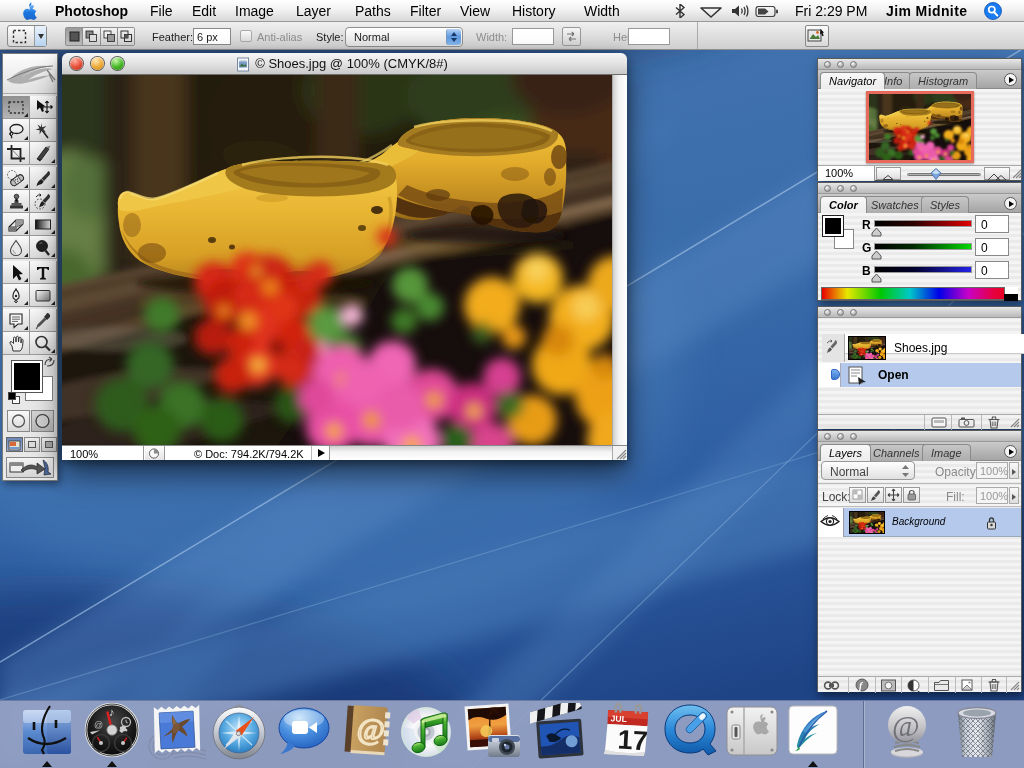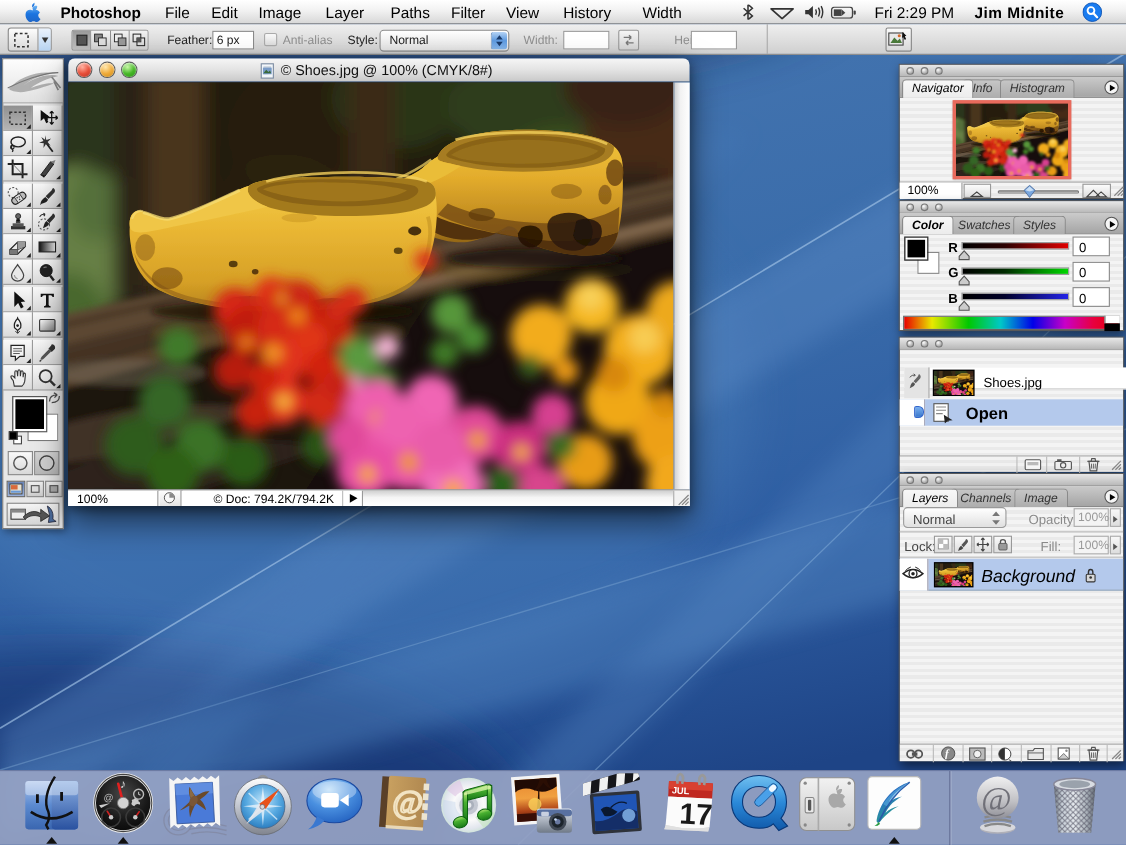--- a/index.html
+++ b/index.html
@@ -741,21 +741,21 @@
     </div>
     <div class="abs" style="left:0;top:56px;width:203px;height:24px;background:#b4c9ec">
       <div class="abs" style="left:0;top:0;width:23px;height:24px;background:#fff;border-right:1px solid #aab">
         <div class="abs" style="left:13px;top:6px;width:9px;height:11px;background:linear-gradient(#7ab0f0,#3a78cc);border:1px solid #36c;border-radius:2px 5px 5px 2px"></div>
       </div>
       <svg class="abs" style="left:27px;top:2px" width="22" height="20" viewBox="0 0 22 20">
         <rect x="4" y="2" width="13" height="16" fill="#fff" stroke="#555" stroke-width="1"></rect>
         <path d="M6 5 L15 5 M6 8 L15 8 M6 11 L12 11" stroke="#888" stroke-width="1"></path>
         <path d="M13 12 L21 17 L16.5 17.5 L14 20 Z" fill="#222"></path>
       </svg>
-      <span class="abs" style="left:60px;top:5px;font-size:15px;font-weight:bold">Open</span>
+      <span class="abs" style="left:60px;top:5px;font-size:12px;font-weight:bold">Open</span>
     </div>
     <div class="abs" style="left:0;top:107px;width:203px;height:15px;background:repeating-linear-gradient(#f2f2f2 0 3px,#e8e8e8 3px 6px);border-top:1px solid #aaa">
       <div class="abs" style="left:106px;top:0;width:1px;height:15px;background:#bbb"></div>
       <svg class="abs" style="left:112px;top:2px" width="18" height="11" viewBox="0 0 18 11">
           <rect x="2" y="1" width="14" height="9" rx="1" fill="#f8f8f8" stroke="#555" stroke-width="1"></rect>
           <rect x="4" y="3" width="10" height="3" fill="#bbb"></rect>
         </svg>
       <div class="abs" style="left:133px;top:0;width:1px;height:15px;background:#bbb"></div>
       <svg class="abs" style="left:139px;top:2px" width="20" height="11" viewBox="0 0 20 11">
           <rect x="2" y="2.5" width="15" height="7.5" rx="1" fill="#eee" stroke="#555" stroke-width="1"></rect>
@@ -829,21 +829,21 @@
             <circle cx="12" cy="13.5" r="3.6" fill="#fff" stroke="#222" stroke-width="1.2"></circle>
             <circle cx="12" cy="13.5" r="1.6" fill="#222"></circle>
             <path d="M5 11 Q7 8.5 10 7.5 M14 7.5 Q17 8.5 19 11" stroke="#222" stroke-width="0.9" fill="none"></path>
           </svg>
       </div>
       <div class="abs" style="left:31px;top:3px;width:36px;height:23px;background:#000;padding:1px">
         <svg width="34" height="21" viewBox="0 0 550 370" preserveAspectRatio="none">
             <use href="#photo"></use>
           </svg>
       </div>
-      <span class="abs" style="left:74px;top:8px;font-size:16px;font-style:italic">Background</span>
+      <span class="abs" style="left:74px;top:8px;font-size:10px;font-style:italic">Background</span>
       <svg class="abs" style="left:167px;top:8px" width="13" height="14" viewBox="0 0 13 14">
           <rect x="2.5" y="6" width="8" height="7" rx="1" fill="#d8d8d8" stroke="#333" stroke-width="1"></rect>
           <path d="M4.5 6 L4.5 4.2 Q4.5 1.8 6.5 1.8 Q8.5 1.8 8.5 4.2 L8.5 6" fill="none" stroke="#333" stroke-width="1.3"></path>
           <circle cx="6.5" cy="9" r="1.2" fill="#333"></circle>
         </svg>
     </div>
     <div class="abs" style="left:0;top:245px;width:203px;height:16px;background:repeating-linear-gradient(#f2f2f2 0 3px,#e8e8e8 3px 6px);border-top:1px solid #aaa">
       <svg class="abs" style="left:5px;top:4px" width="20" height="9" viewBox="0 0 20 9">
           <circle cx="5" cy="4.5" r="3.4" fill="none" stroke="#555" stroke-width="1.6"></circle>
           <circle cx="12" cy="4.5" r="3.4" fill="none" stroke="#555" stroke-width="1.6"></circle>

